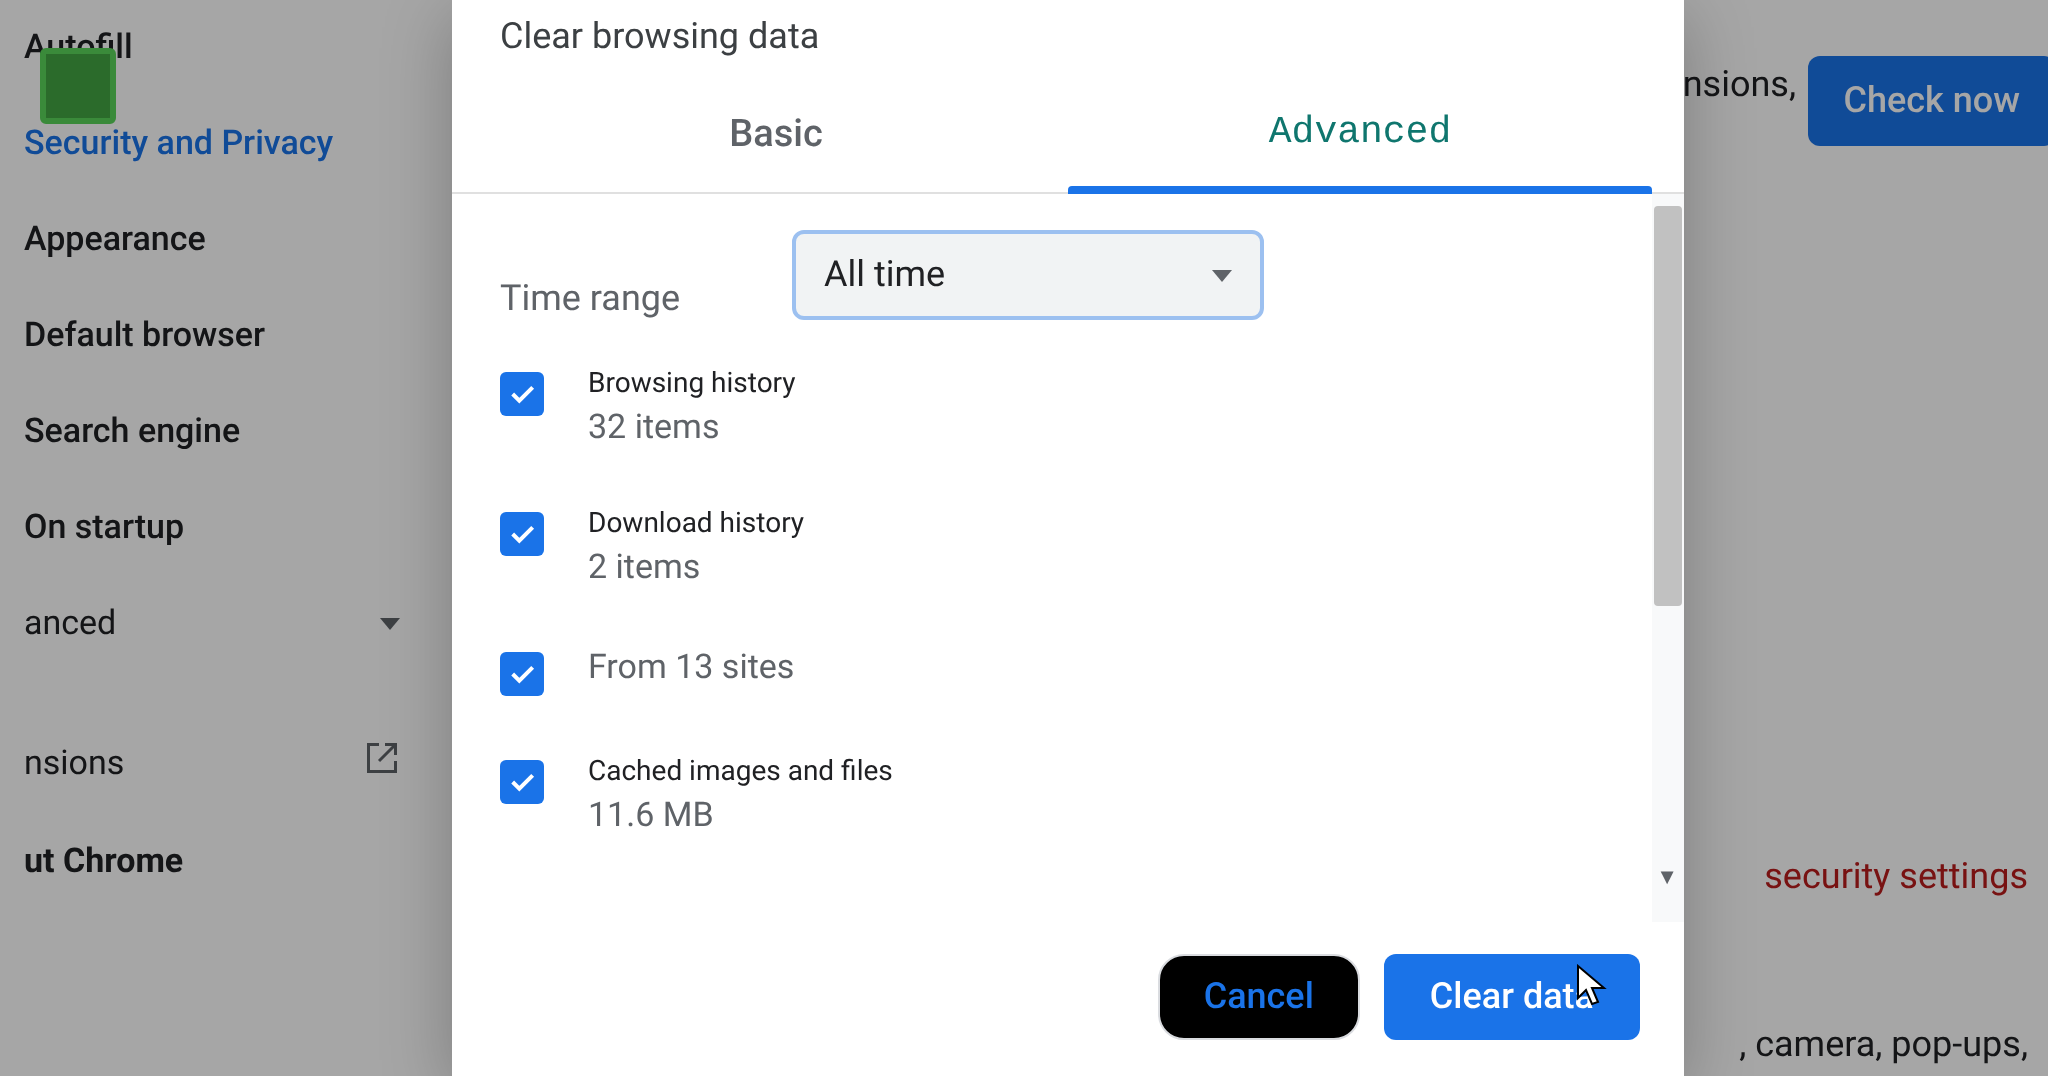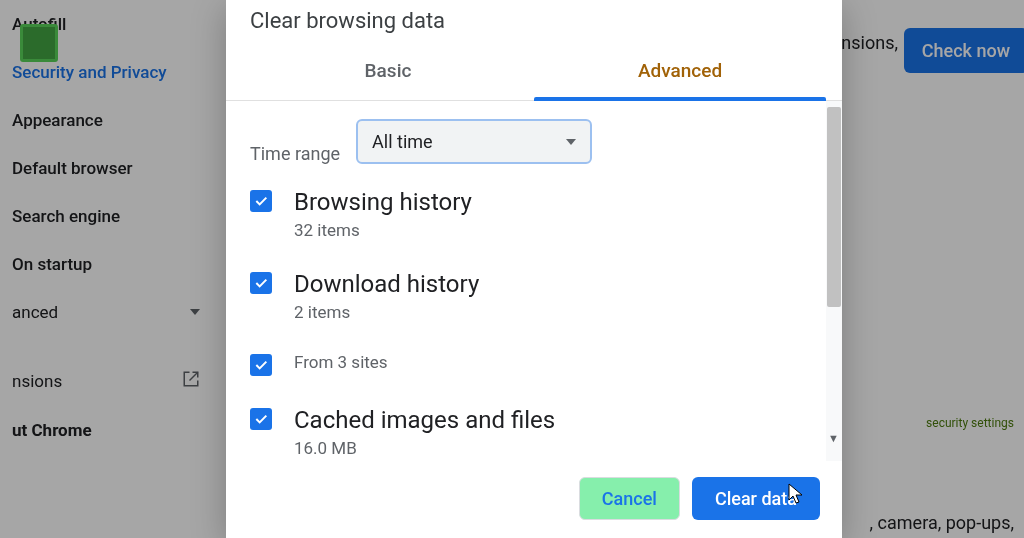--- a/index.html
+++ b/index.html
@@ -76,23 +76,23 @@
     border-radius: 6px;
   }
   .right-text1 {
     position: absolute;
     top: 32px; right: 126px;
     color: #202124;
     font-size: 18px;
   }
   .right-text2 {
     position: absolute;
-    top: 416px; right: 10px;
-    color: #4d7c0f;
-    font-size: 12px;
+    top: 428px; right: 10px;
+    color: #b91c1c;
+    font-size: 18px;
   }
   .right-text3 {
     position: absolute;
     top: 512px; right: 10px;
     color: #202124;
     font-size: 18px;
   }
   
   .caret-down {
     width: 0; height: 0;
@@ -120,41 +120,42 @@
     top: 0;
     width: 616px;
     height: 538px;
     background: #fff;
     z-index: 5;
     box-shadow: 0 8px 32px rgba(0,0,0,0.25);
     display: flex;
     flex-direction: column;
   }
   .dialog-title {
-    font-size: 22px;
+    font-size: 18px;
     color: #3c4043;
     padding: 8px 24px 12px;
   }
   .tabs {
     display: flex;
     border-bottom: 1px solid #e0e0e0;
     padding: 0 16px;
   }
   .tab {
     flex: 1;
     text-align: center;
     padding: 14px 8px 18px;
     font-size: 19px;
     font-weight: 500;
     color: #5f6368;
     cursor: pointer;
     position: relative;
   }
   .tab.active {
-    color: #a16207;
+    color: #0f766e;
+    font-family: Liberation Mono, monospace;
   }
   .tab.active::after {
     content: "";
     position: absolute;
     left: 0; right: 0; bottom: -1px;
     height: 4px;
     background: #1a73e8;
     border-radius: 2px 2px 0 0;
   }
   .dialog-body {
@@ -200,20 +201,21 @@
     align-items: center;
     justify-content: space-between;
     width: 236px;
     padding: 10px 14px;
     border: 2px solid #9cc0f0;
     background: #f1f3f4;
     border-radius: 6px;
     font-size: 18px;
     color: #202124;
     cursor: pointer;
+    margin-left: 40px;
   }
   .check-row {
     display: flex;
     align-items: flex-start;
     gap: 22px;
     margin-bottom: 30px;
   }
   .checkbox {
     width: 22px; height: 22px;
     border-radius: 3px;
@@ -221,21 +223,21 @@
     display: flex;
     align-items: center;
     justify-content: center;
     flex-shrink: 0;
     cursor: pointer;
     margin-top: 2px;
   }
   .checkbox svg { width: 16px; height: 16px; }
   .check-content { flex: 1; }
   .check-title {
-    font-size: 24px;
+    font-size: 14px;
     color: #202124;
     margin-bottom: 4px;
   }
   .check-sub {
     font-size: 17px;
     color: #5f6368;
   }
   .dialog-footer {
     display: flex;
     justify-content: flex-end;
@@ -244,23 +246,24 @@
   }
   .btn {
     font-size: 18px;
     font-weight: 500;
     padding: 10px 22px;
     border-radius: 6px;
     cursor: pointer;
     border: 1px solid transparent;
   }
   .btn-cancel {
-    background: #86efac;
+    background: #000000;
     color: #1a73e8;
     border-color: #dadce0;
+    border-radius: 13px;
   }
   .btn-primary {
     background: #1a73e8;
     color: #fff;
   }
   .cursor {
     position: absolute;
     right: 14px;
     bottom: 10px;
     font-size: 18px;
@@ -353,33 +356,33 @@
         </div>
       </div>
 
       <div class="check-row">
         <div class="checkbox">
           <svg viewBox="0 0 24 24">
               <path d="M5 12l5 5L20 7" stroke="#fff" stroke-width="3" fill="none"></path>
             </svg>
         </div>
         <div class="check-content">
-          <div class="check-sub">From 3 sites</div>
+          <div class="check-sub">From 13 sites</div>
         </div>
       </div>
 
       <div class="check-row">
         <div class="checkbox">
           <svg viewBox="0 0 24 24">
               <path d="M5 12l5 5L20 7" stroke="#fff" stroke-width="3" fill="none"></path>
             </svg>
         </div>
         <div class="check-content">
           <div class="check-title">Cached images and files</div>
-          <div class="check-sub">16.0 MB</div>
+          <div class="check-sub">11.6 MB</div>
         </div>
       </div>
 
     </div>
   </div>
   <div class="dialog-footer">
     <div class="btn btn-cancel">Cancel</div>
     <div class="btn btn-primary" style="position:relative">
       <span>Clear data</span>
       <span class="cursor">

